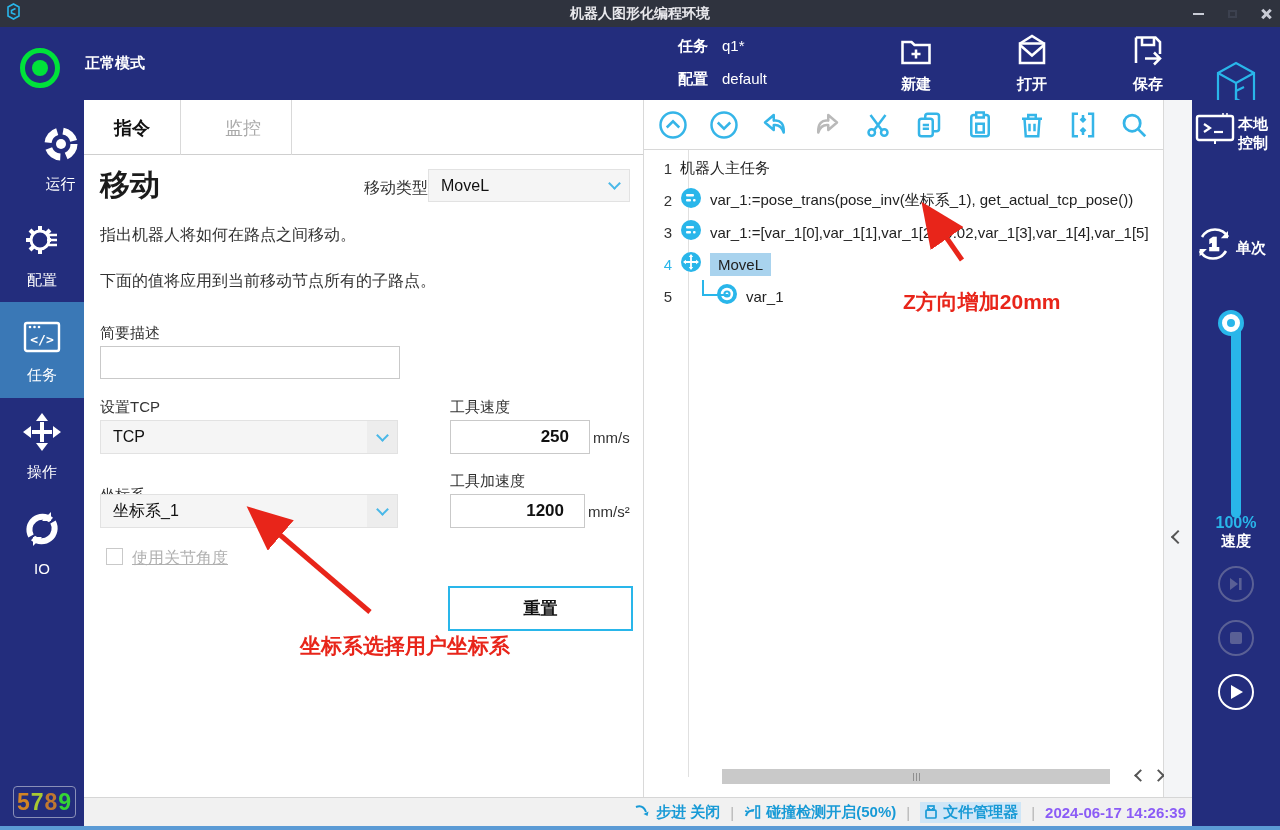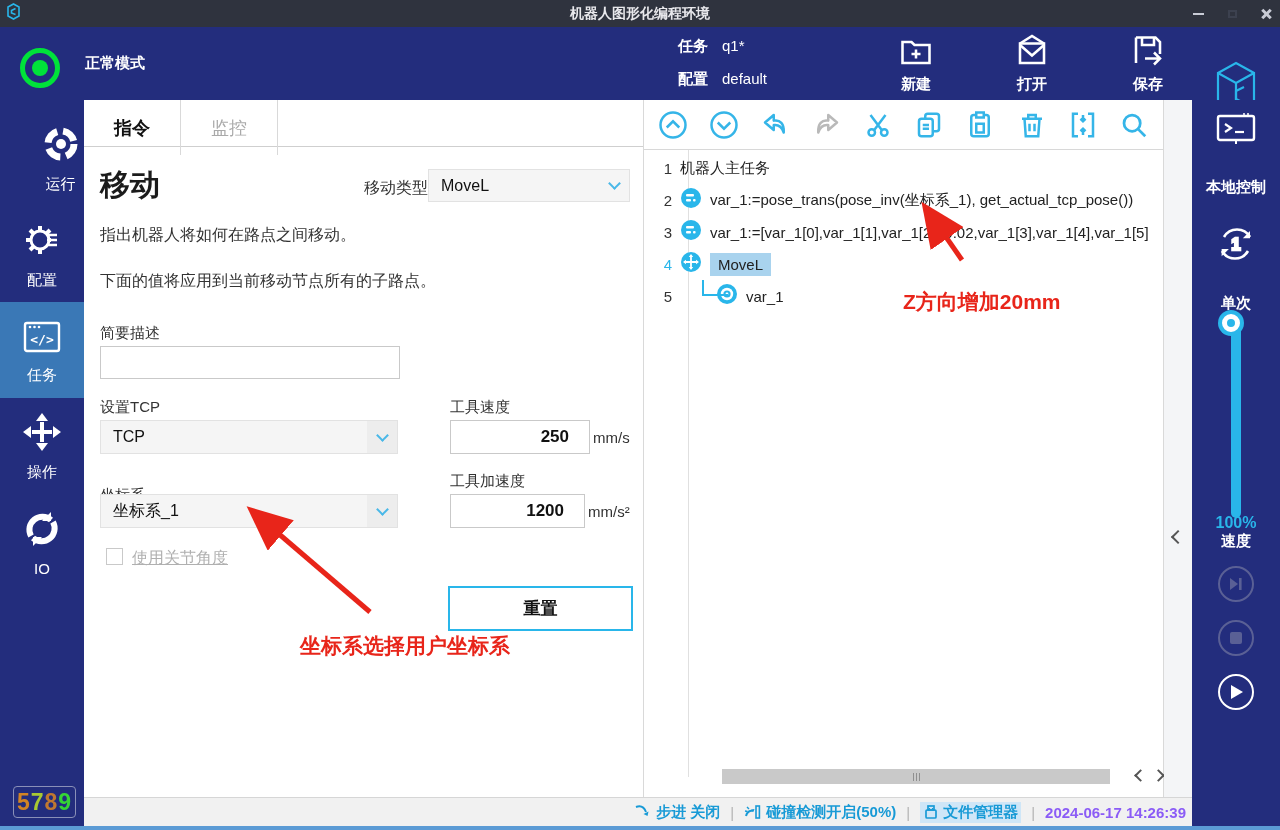--- a/index.html
+++ b/index.html
@@ -39,21 +39,21 @@
   .nav-item .nlbl { font-size:15px; margin-top:6px; }
   .nav-item:nth-child(1){ margin-top:10px;padding-left:37px; }
   .code-badge { position:absolute; left:13px; bottom:8px; width:63px; height:32px; border:1px solid #8a90b8; border-radius:4px; display:flex; align-items:center; justify-content:center; font-size:23px; font-weight:bold; letter-spacing:1px; }
   .code-badge span:nth-child(1){ color:#d28425; }
   .code-badge span:nth-child(2){ color:#a8c832; }
   .code-badge span:nth-child(3){ color:#c07830; }
   .code-badge span:nth-child(4){ color:#35d435; }
 
   
   .center-panel { position:absolute; left:84px; top:100px; width:560px; height:697px; background:#fff; border-right:1px solid #d9d9d9; }
-  .tabrow { height:47px; border-bottom:1px solid #cfcfcf; display:flex; }
+  .tabrow { height:55px; border-bottom:1px solid #cfcfcf; display:flex;gap:14px; }
   .tab { width:97px; height:55px; display:flex; align-items:center; justify-content:center; font-size:18px; border-right:1px solid #d9d9d9; cursor:pointer; }
   .tab.active { font-weight:bold; color:#111; }
   .tab.inactive { color:#a9a9a9;text-align:right; }
   .panel-title { position:absolute; left:16px; top:65px; font-size:30px; font-weight:bold; color:#1b1b1b; }
   .movetype-label { position:absolute; left:280px; top:78px; font-size:16px; color:#333; }
   .dropdown { position:absolute; background:#f5f5f5; border:1px solid #e2e2e2; display:flex; align-items:center; font-size:16px; color:#111; padding-left:12px; cursor:pointer; }
   .dd-movetype { left:344px; top:69px; width:202px; height:33px; }
   .dd-btn { position:absolute; right:0; top:0; bottom:0; width:30px; background:#ededed; display:flex; align-items:center; justify-content:center; }
   .chev-down { width:9px; height:9px; border-right:2px solid #49b8e8; border-bottom:2px solid #49b8e8; transform:rotate(45deg); margin-top:-4px; }
   .desc { position:absolute; left:16px; font-size:16px; color:#333; }
@@ -85,21 +85,21 @@
   .hs-arrow { position:absolute; top:1px; width:9px; height:9px; border-right:2px solid #555; border-bottom:2px solid #555; cursor:pointer; }
   .hs-left { left:492px; transform:rotate(135deg); margin-top:2px; }
   .hs-right { left:510px; transform:rotate(-45deg); margin-top:2px; }
 
   
   .collapse-strip { position:absolute; left:1164px; top:100px; width:28px; height:697px; background:#f4f5f7; }
   .collapse-chev { position:absolute; left:9px; top:432px; width:10px; height:10px; border-left:2px solid #555; border-bottom:2px solid #555; transform:rotate(45deg); cursor:pointer; }
 
   
   .rsidebar { position:absolute; left:1192px; top:100px; width:88px; height:726px; background:#232d7d; color:#fff; }
-  .rs-item { display:flex; flex-direction:column; align-items:center;gap:20px; }
+  .rs-item { display:flex; flex-direction:row; align-items:center; }
   .rs-label { font-size:15px; font-weight:bold; margin-top:4px; }
   .rs-local { position:absolute; left:0; right:0; top:10px; }
   .rs-single { position:absolute; left:0; right:0; top:122px; }
   .slider { position:absolute; left:39px; top:218px; width:10px; height:200px; background:#29b6ea; border-radius:6px; }
   .slider-handle { position:absolute; left:-9px; top:-4px; width:18px; height:18px; background:#29b6ea; border:5px solid #fff; border-radius:50%; box-shadow:0 0 0 4px #29b6ea; cursor:pointer; }
   .speed-text { position:absolute; left:0; right:0; top:414px; text-align:center; }
   .speed-text .pct { color:#29b6ea; font-size:16px; font-weight:bold; }
   .speed-text .lbl { color:#fff; font-size:15px; font-weight:bold; }
   .pbtn { position:absolute; left:26px; width:36px; height:36px; border-radius:50%; display:flex; align-items:center; justify-content:center; cursor:pointer; }
   .pbtn.dim { border:2px solid #5a6095; }

